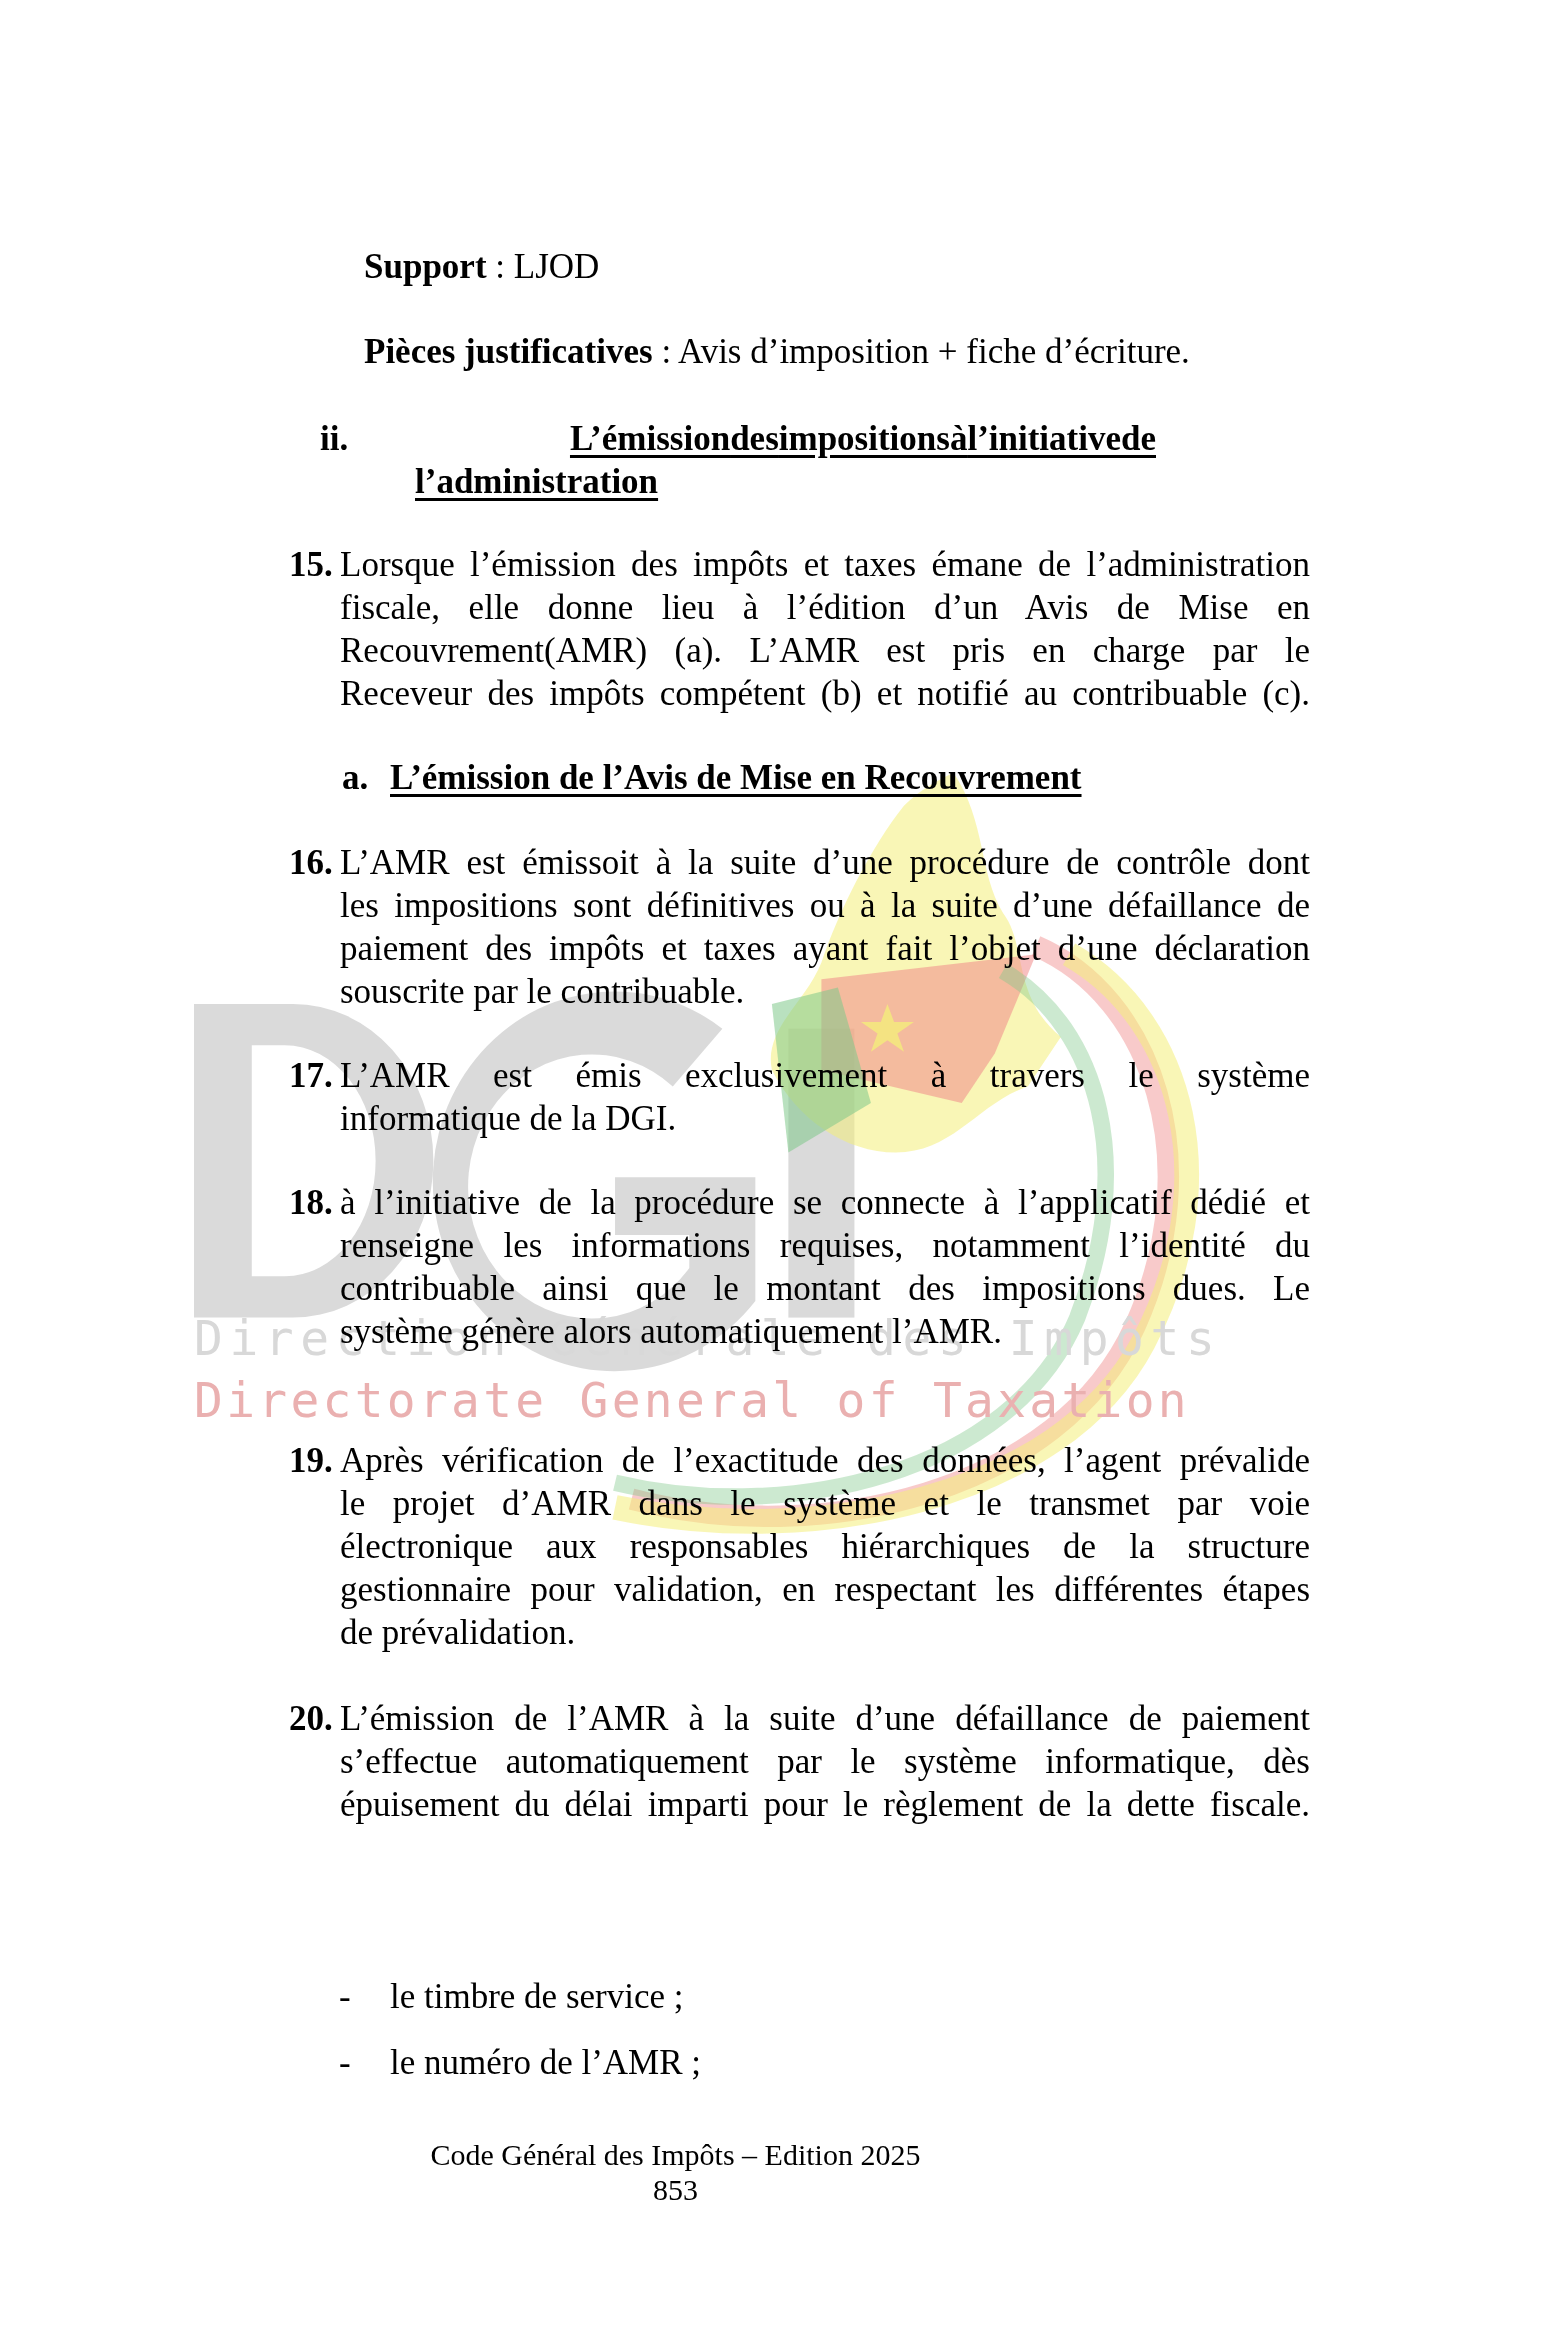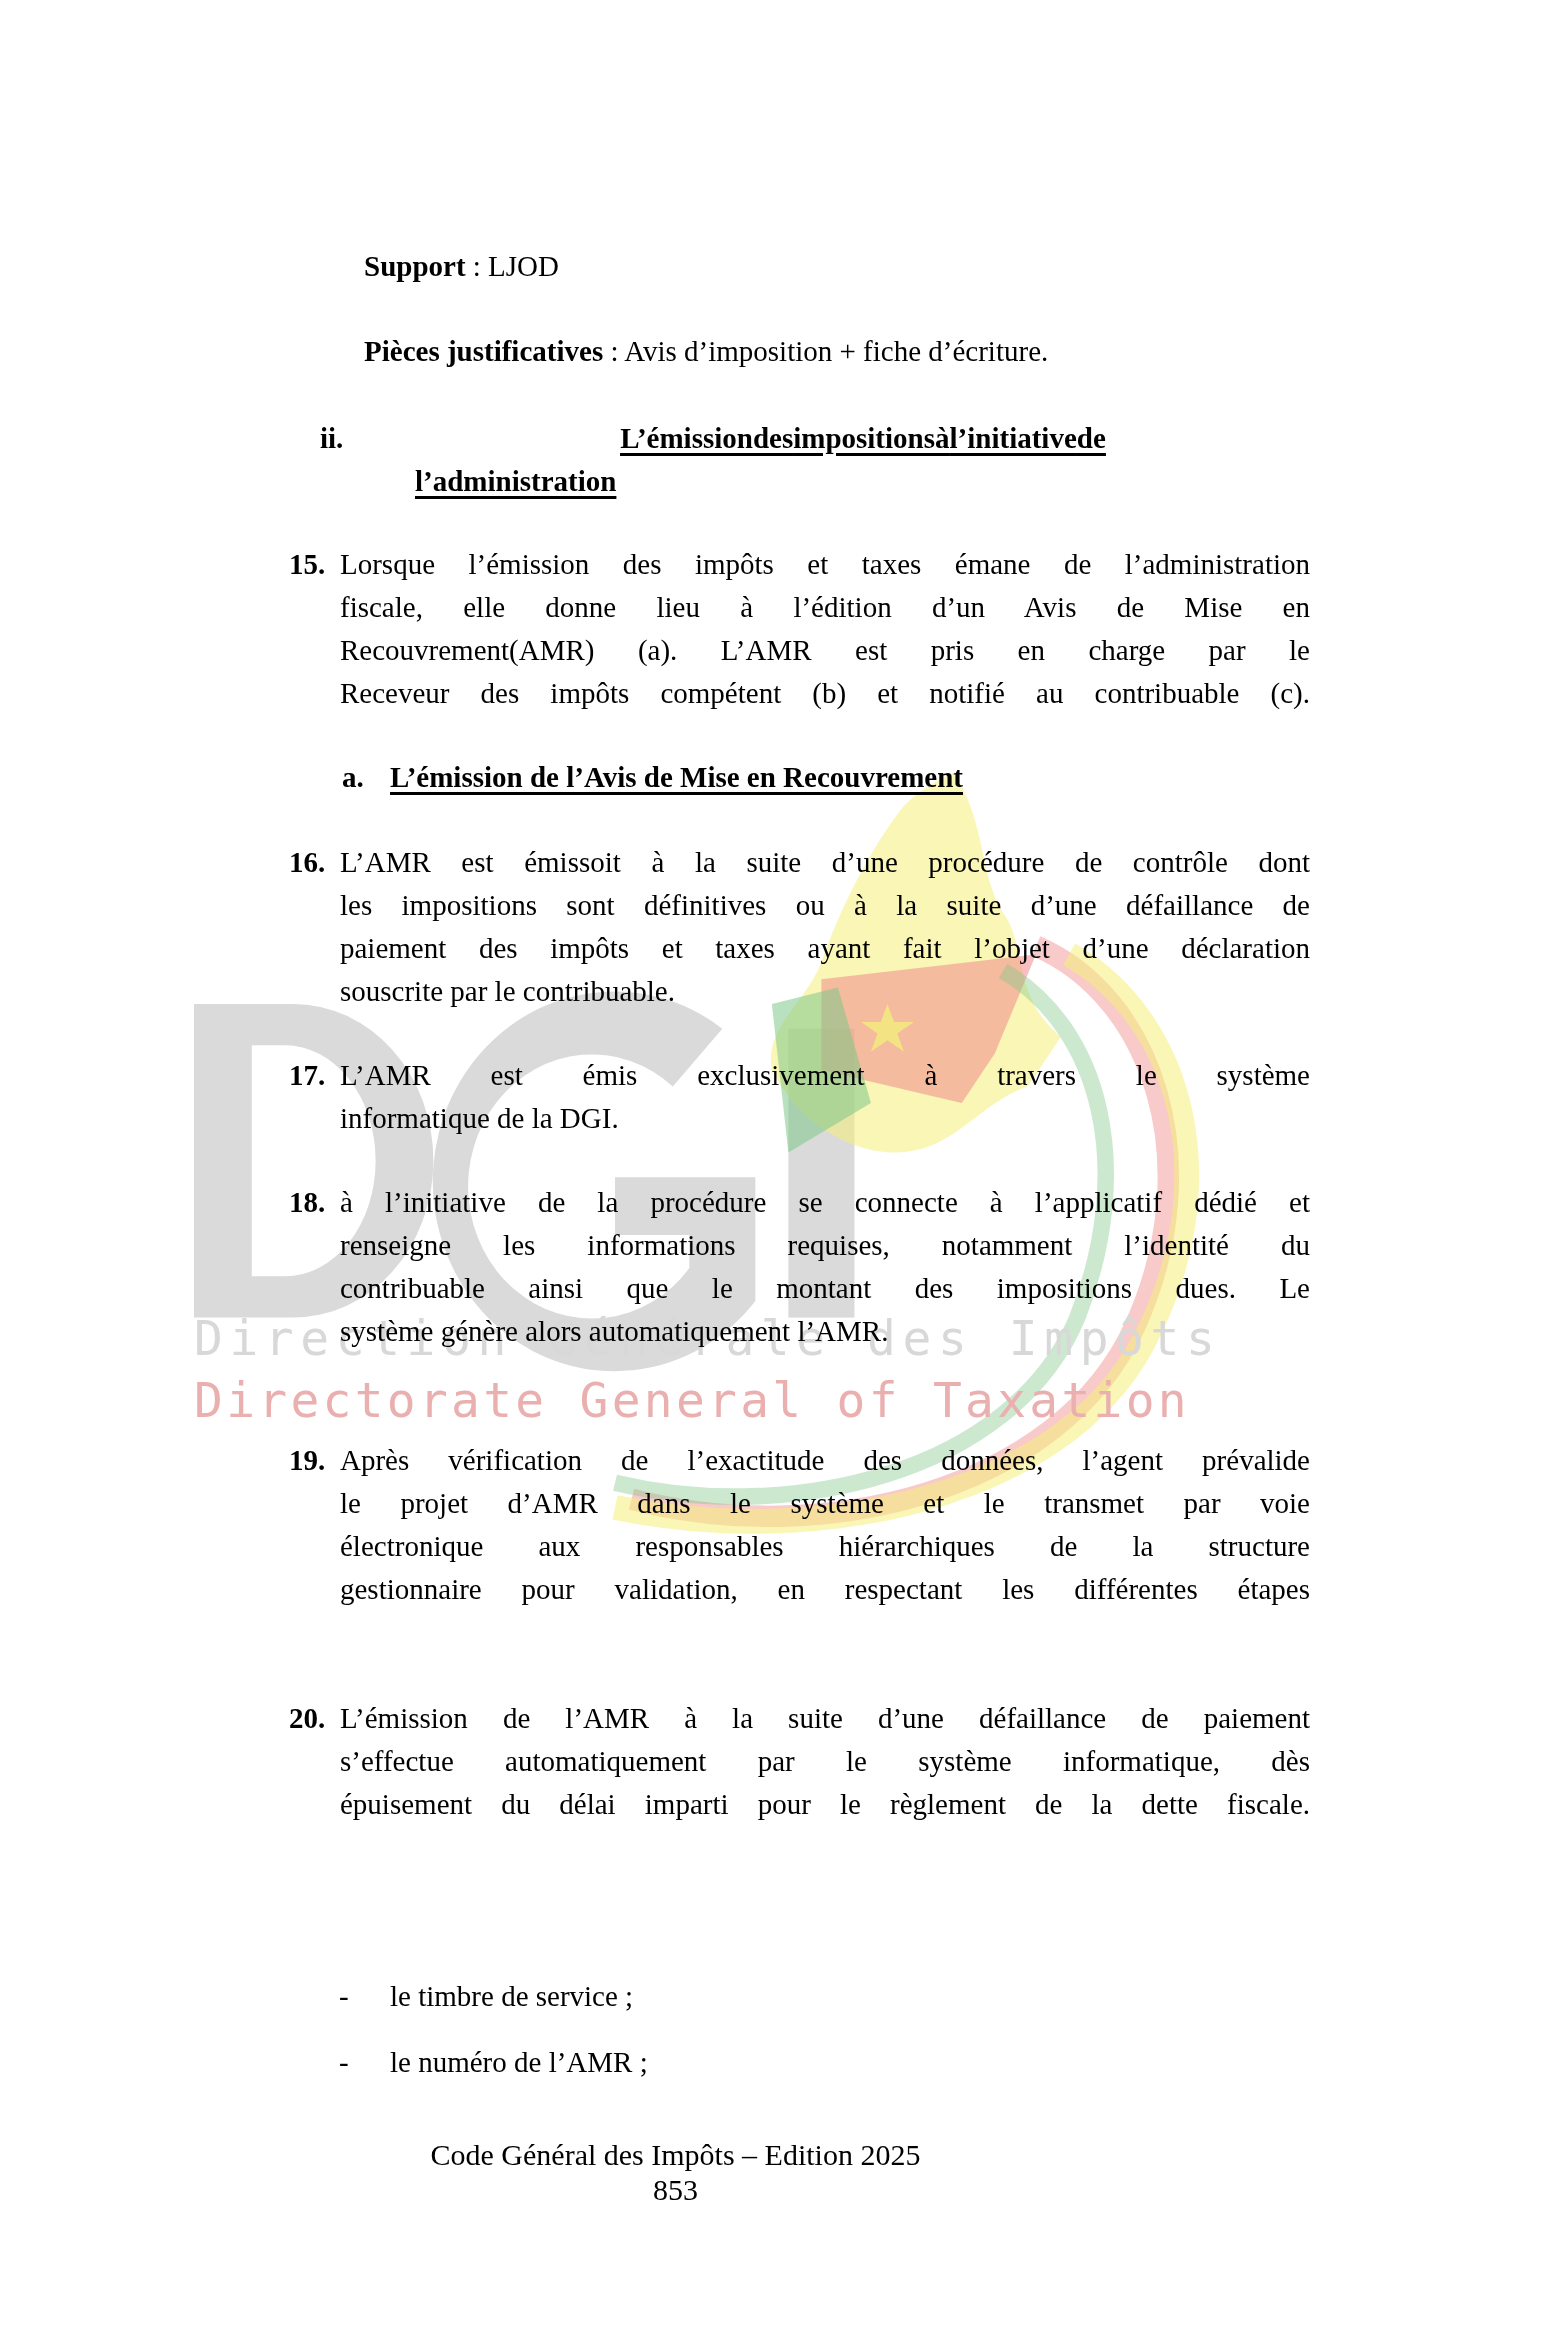--- a/index.html
+++ b/index.html
@@ -4,21 +4,21 @@
 <style>
   html, body { margin: 0; padding: 0; background: #ffffff; }
   body { width: 1561px; height: 2342px; position: relative; overflow: hidden;
          font-family: "Liberation Serif", "DejaVu Serif", serif; color: #000; }
   .page { position: absolute; left: 0; top: 0; width: 1561px; height: 2342px; }
 
   
   .wm { position: absolute; left: 194px; top: 756px; width: 1164px; height: 826px; pointer-events: none; }
   .wm svg { width: 100%; height: 100%; }
 
-  .txt { position: absolute; font-size: 29px; line-height: 43px; }
+  .txt { position: absolute; font-size: 35px; line-height: 43px; }
   .justall { text-align: justify; text-align-last: justify; }
   b { font-weight: bold; }
 
   .p-support { left: 364px; top: 245px; }
   .p-pieces { left: 364px; top: 330px; }
 
   .h-ii-num { left: 320px; top: 417px; font-weight: bold; }
   .h-ii { left: 415px; top: 417px; width: 896px; font-weight: bold; }
   .h-ii .row1 { display: flex; justify-content: center; text-decoration: underline; text-decoration-thickness: 2.5px; text-underline-offset: 5px; }
   .h-ii .row1 span { text-decoration: underline; text-decoration-thickness: 2.5px; text-underline-offset: 5px; }
@@ -128,20 +128,21 @@
     </div>
   </div>
 
   <div class="txt para" style="top:1439px">
     <span class="num">19.</span>
     <div class="body">
       <div class="justall">Après vérification de l’exactitude des données, l’agent prévalide</div>
       <div class="justall">le projet d’AMR dans le système et le transmet par voie</div>
       <div class="justall">électronique aux responsables hiérarchiques de la structure</div>
       <div class="justall">gestionnaire pour validation, en respectant les différentes étapes</div>
+      <div>de prévalidation.</div>
     </div>
   </div>
 
   <div class="txt para" style="top:1697px">
     <span class="num">20.</span>
     <div class="body">
       <div class="justall">L’émission de l’AMR à la suite d’une défaillance de paiement</div>
       <div class="justall">s’effectue automatiquement par le système informatique, dès</div>
       <div class="justall">épuisement du délai imparti pour le règlement de la dette fiscale.</div>
     </div>

